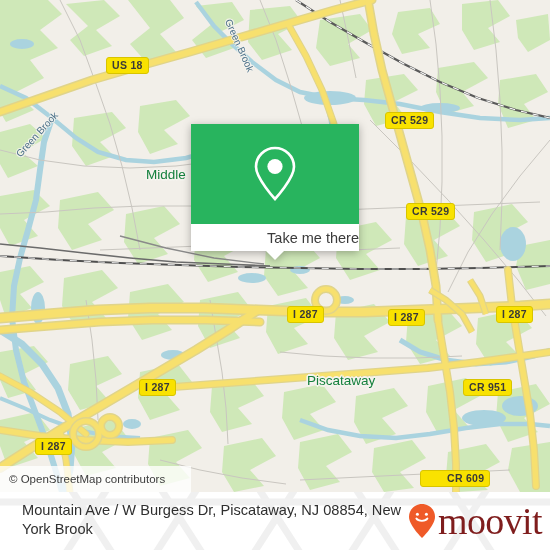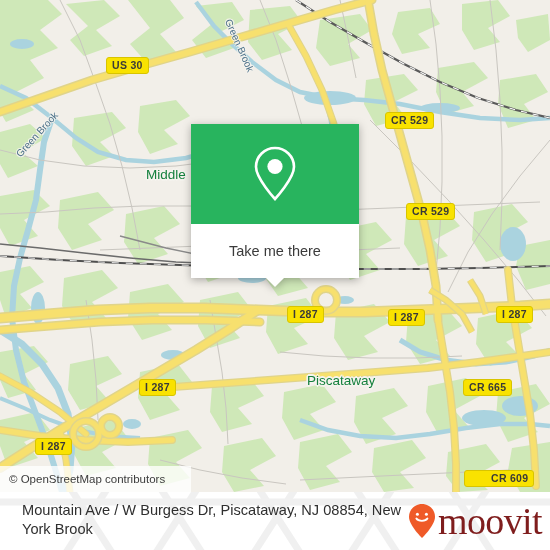--- a/index.html
+++ b/index.html
@@ -71,25 +71,25 @@
   }
   #popup-head {
     height: 100px;
     background: #28b45e;
     display: flex;
     align-items: center;
     justify-content: center;
   }
   #popup-foot {
     position: relative;
-    height: 54px;
+    height: 27px;
     background: #ffffff;
     display: flex;
     align-items: center;
-    justify-content: center;
+    justify-content: flex-end;
   }
   #popup-foot-label {
     color: #3b3b3b;
     font-size: 14.5px;
     font-family: "Liberation Sans", sans-serif;
   }
   #popup-tail {
     position: absolute;
     left: 50%;
     bottom: -9px;
@@ -345,30 +345,30 @@
         </g>
       </g>
     </svg>
 
     <div class="water-label" style="left:18px; top:150px; transform:rotate(-48deg); transform-origin:left center;">Green Brook</div>
     <div class="water-label" style="left:228px; top:14px; transform:rotate(66deg); transform-origin:left center;">Green Brook</div>
 
     <div class="place" style="left:146px; top:167px;">Middle</div>
     <div class="place" style="left:307px; top:373px;">Piscataway</div>
 
-    <div class="shield" style="left:106px; top:57px;">US 30</div>
+    <div class="shield" style="left:106px; top:57px;">US 18</div>
     <div class="shield" style="left:385px; top:112px;">CR 529</div>
     <div class="shield" style="left:406px; top:203px;">CR 529</div>
     <div class="shield" style="left:287px; top:306px;">I 287</div>
     <div class="shield" style="left:388px; top:309px;">I 287</div>
     <div class="shield" style="left:496px; top:306px;">I 287</div>
     <div class="shield" style="left:139px; top:379px;">I 287</div>
     <div class="shield" style="left:35px; top:438px;">I 287</div>
-    <div class="shield" style="left:463px; top:379px;">CR 665</div>
-    <div class="shield" style="left:464px; top:470px;padding-left:26px;">CR 609</div>
+    <div class="shield" style="left:463px; top:379px;">CR 951</div>
+    <div class="shield" style="left:420px; top:470px;padding-left:26px;">CR 609</div>
 
     <div id="popup">
       <div id="popup-head">
         <svg width="46" height="58" viewBox="0 0 46 58">
           <path d="M23,3 C12.5,3 4,11.4 4,21.8 C4,33.5 23,54 23,54 C23,54 42,33.5 42,21.8 C42,11.4 33.5,3 23,3 Z" fill="none" stroke="#ffffff" stroke-width="2.6"></path>
           <circle cx="23" cy="21.5" r="7.6" fill="#ffffff"></circle>
         </svg>
       </div>
       <div id="popup-foot">
         <span id="popup-foot-label">Take me there</span>

